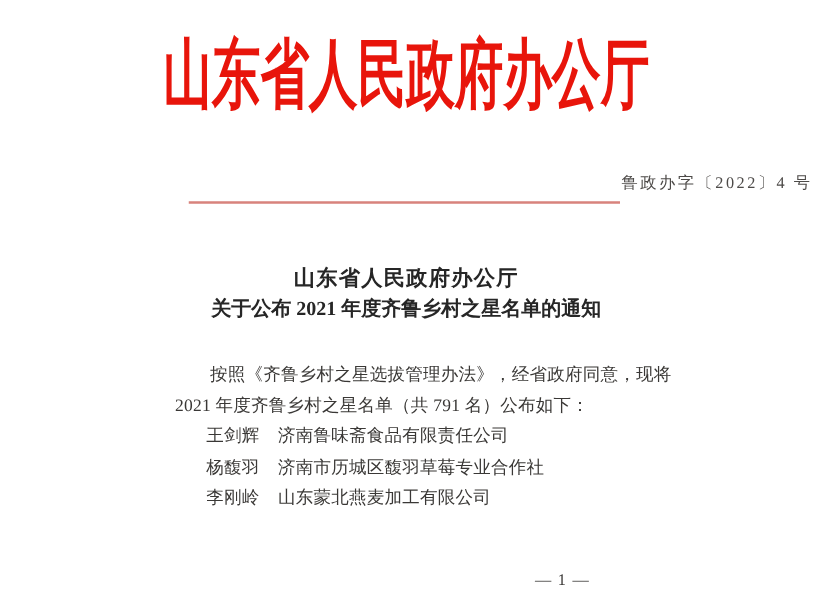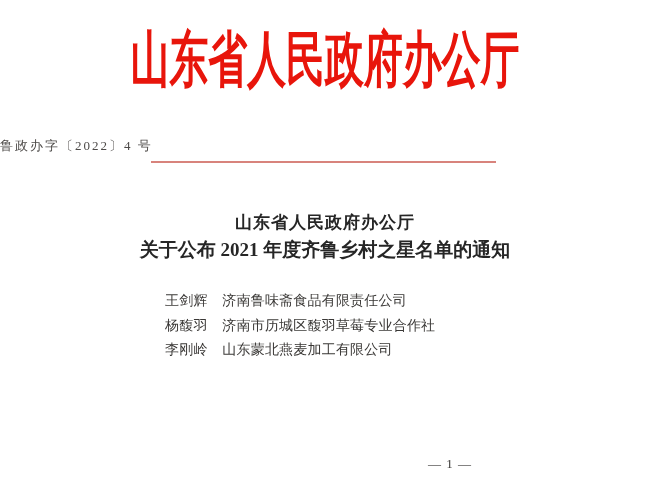--- a/index.html
+++ b/index.html
@@ -29,21 +29,21 @@
   .agency .squeeze {
     display: inline-block;
     transform: scale(0.72, 1.12);
     transform-origin: 50% 10%;
   }
   .doc-number {
     position: absolute;
     top: 137px;
     left: 0;
     width: 100%;
-    text-align: left;
+    text-align: right;
     font-size: 13px;
     letter-spacing: 2px;
     color: #4d4a48;
   }
   .divider {
     position: absolute;
     top: 161px;
     left: 151px;
     width: 345px;
     height: 2px;
@@ -59,21 +59,21 @@
     font-weight: bold;
     letter-spacing: 1px;
     color: #262626;
   }
   .title-line2 {
     position: absolute;
     top: 237px;
     left: 0;
     width: 100%;
     text-align: center;
-    font-size: 19px;
+    font-size: 16px;
     font-weight: bold;
     color: #262626;
   }
   .body-block {
     position: absolute;
     top: 289px;
     left: 140px;
     width: 380px;
     font-size: 14px;
     line-height: 24.5px;
@@ -106,20 +106,22 @@
   </div>
 
   <div class="doc-number">鲁政办字〔2022〕4 号</div>
 
   <div class="divider" style="background: rgb(216, 131, 124);"></div>
 
   <div class="title-line1">山东省人民政府办公厅</div>
   <div class="title-line2">关于公布 2021 年度齐鲁乡村之星名单的通知</div>
 
   <div class="body-block">
+    <div class="body-line indent">按照《齐鲁乡村之星选拔管理办法》，经省政府同意，现将</div>
+    <div class="body-line">2021 年度齐鲁乡村之星名单（共 791 名）公布如下：</div>
 
     <div class="entry">
       <span class="name">王剑辉</span>
       <span class="company">济南鲁味斋食品有限责任公司</span>
     </div>
     <div class="entry">
       <span class="name">杨馥羽</span>
       <span class="company">济南市历城区馥羽草莓专业合作社</span>
     </div>
     <div class="entry">

